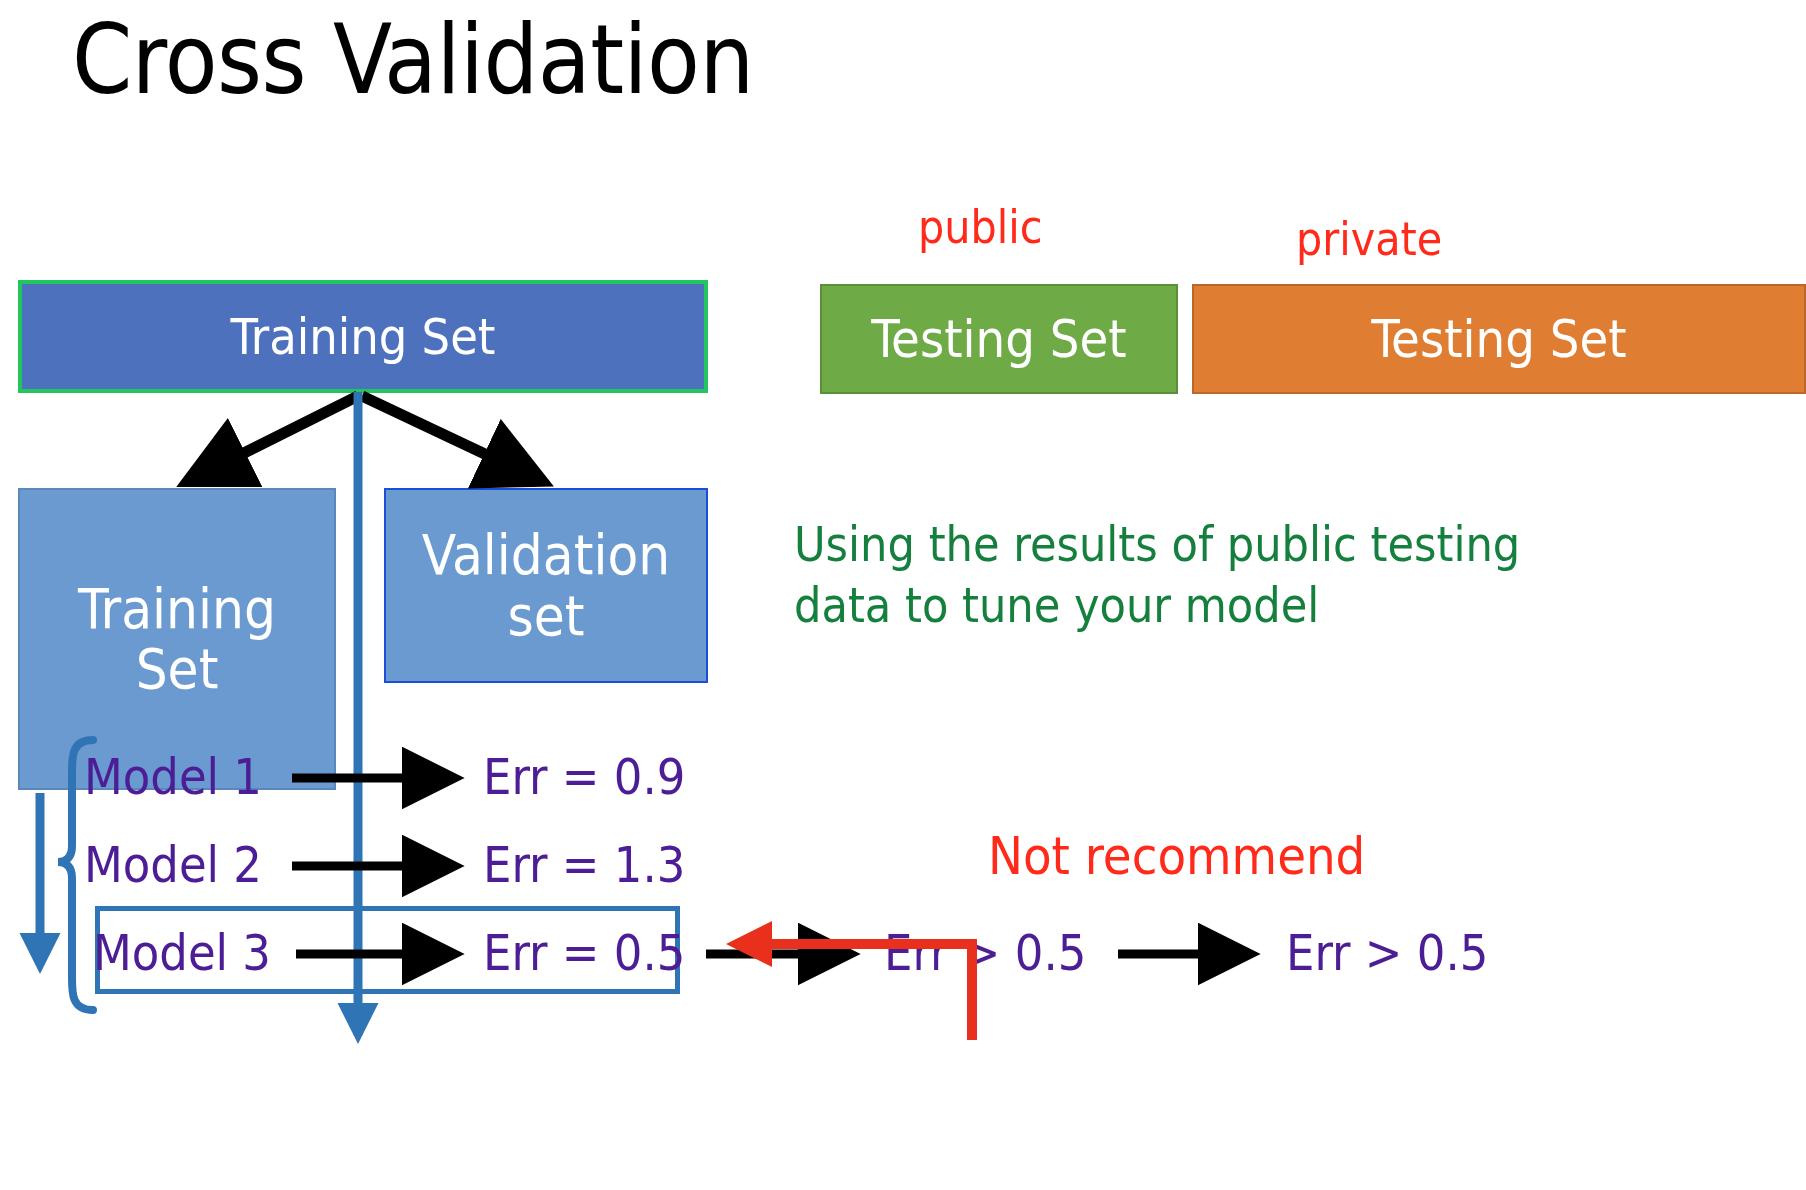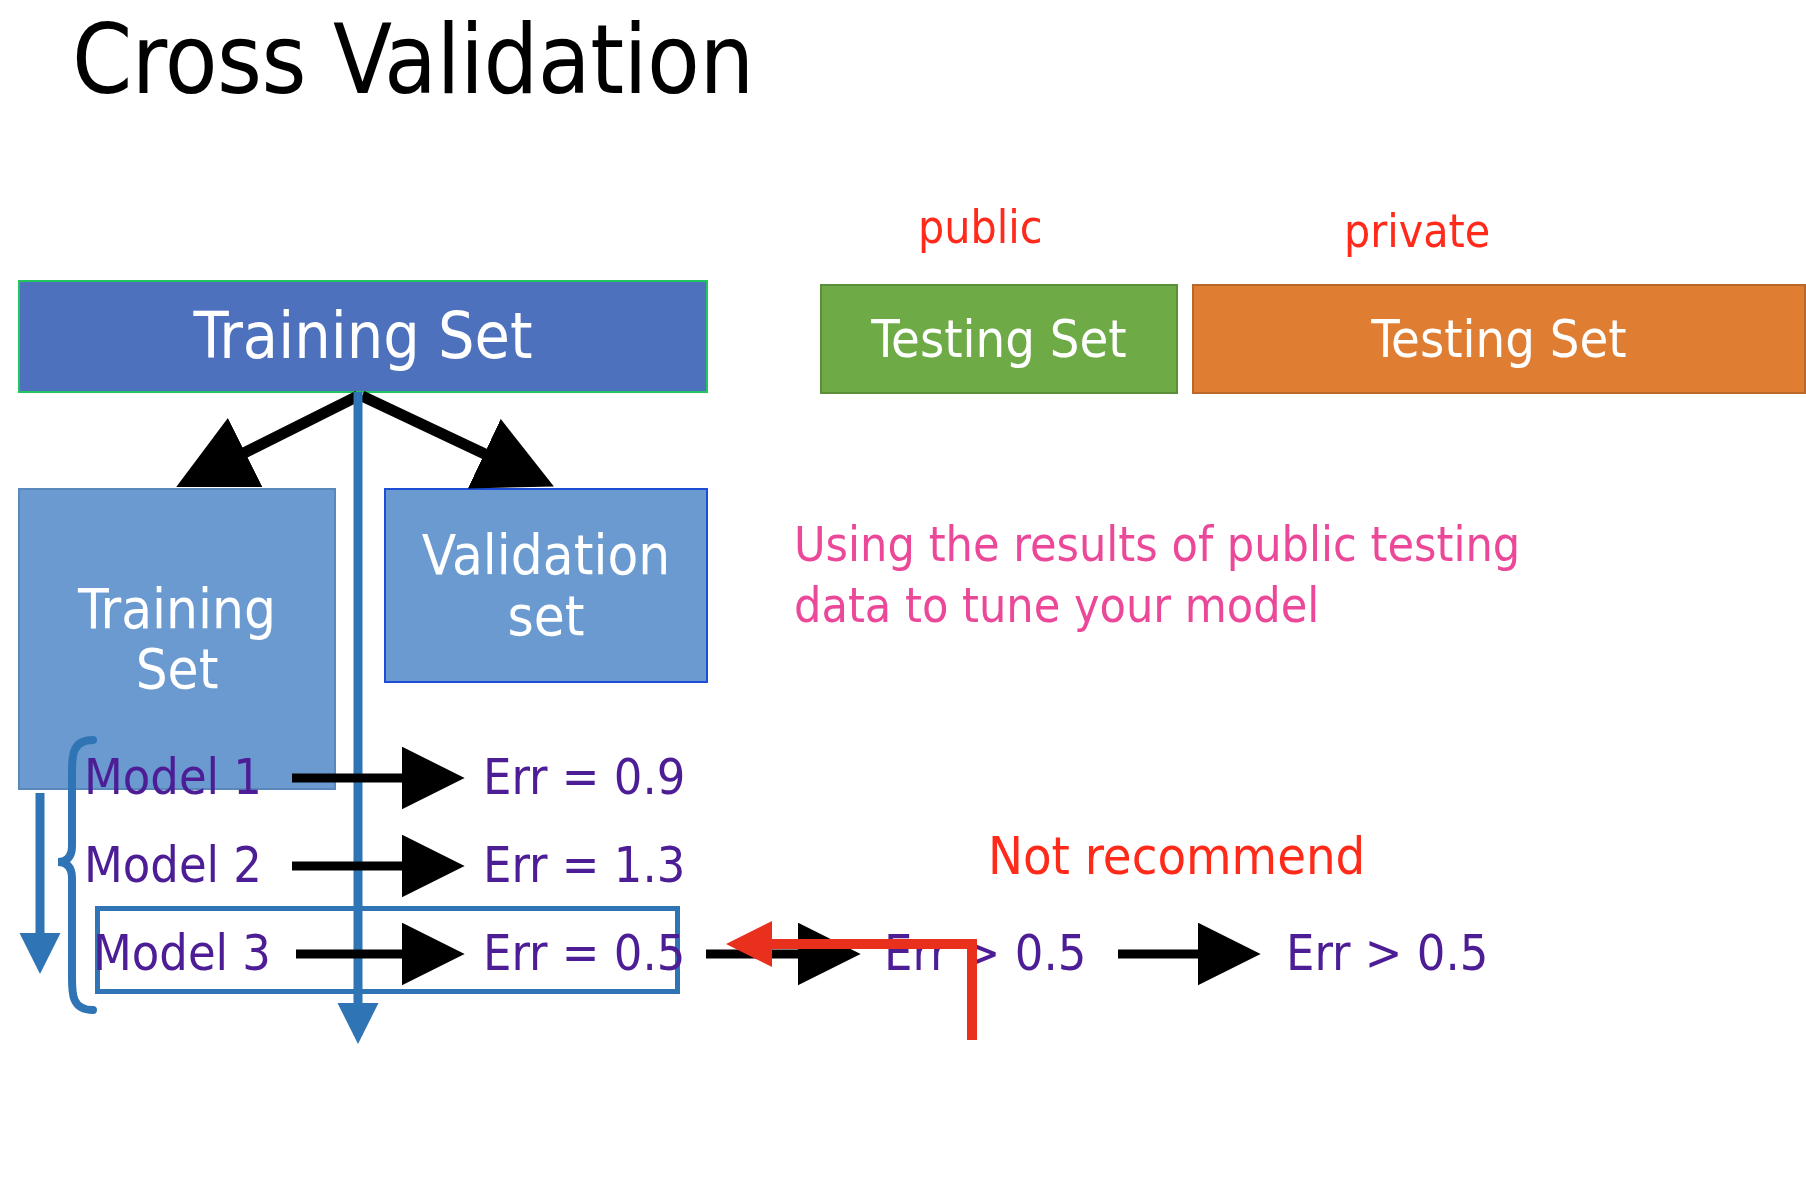--- a/index.html
+++ b/index.html
@@ -41,22 +41,22 @@
     text-align: center;
     line-height: 1.08;
     font-weight: 400;
   }
   #training-set-main {
     left: 18px;
     top: 280px;
     width: 690px;
     height: 113px;
     background: #4E71BE;
-    border: 2px solid #22c55e;
-    font-size: 64px;
+    border: 4px solid #22c55e;
+    font-size: 50px;
   }
   #training-set-sub {
     left: 18px;
     top: 488px;
     width: 318px;
     height: 302px;
     background: #6A9AD0;
     border: 2px solid #5B88BB;
     font-size: 56px;
   }
@@ -88,30 +88,30 @@
     font-size: 52px;
   }
 
   
   .red-label {
     color: #FF2A1A;
     font-size: 46px;
     white-space: nowrap;
   }
   #label-public  { left: 918px;  top: 200px; }
-  #label-private { left: 1296px; top: 204px; margin-left: 48px; }
+  #label-private { left: 1296px; top: 212px; }
 
   
   #explain-text {
     left: 794px;
     top: 514px;
     width: 790px;
     font-size: 48px;
     line-height: 1.28;
-    color: #ec4899;
+    color: #15803d;
   }
   #explain-text p { margin: 0; }
   #explain-line2 { margin-top: 14px !important; }
 
   
   #not-recommend {
     left: 988px;
     top: 826px;
     color: #FF2A1A;
     font-size: 52px;

